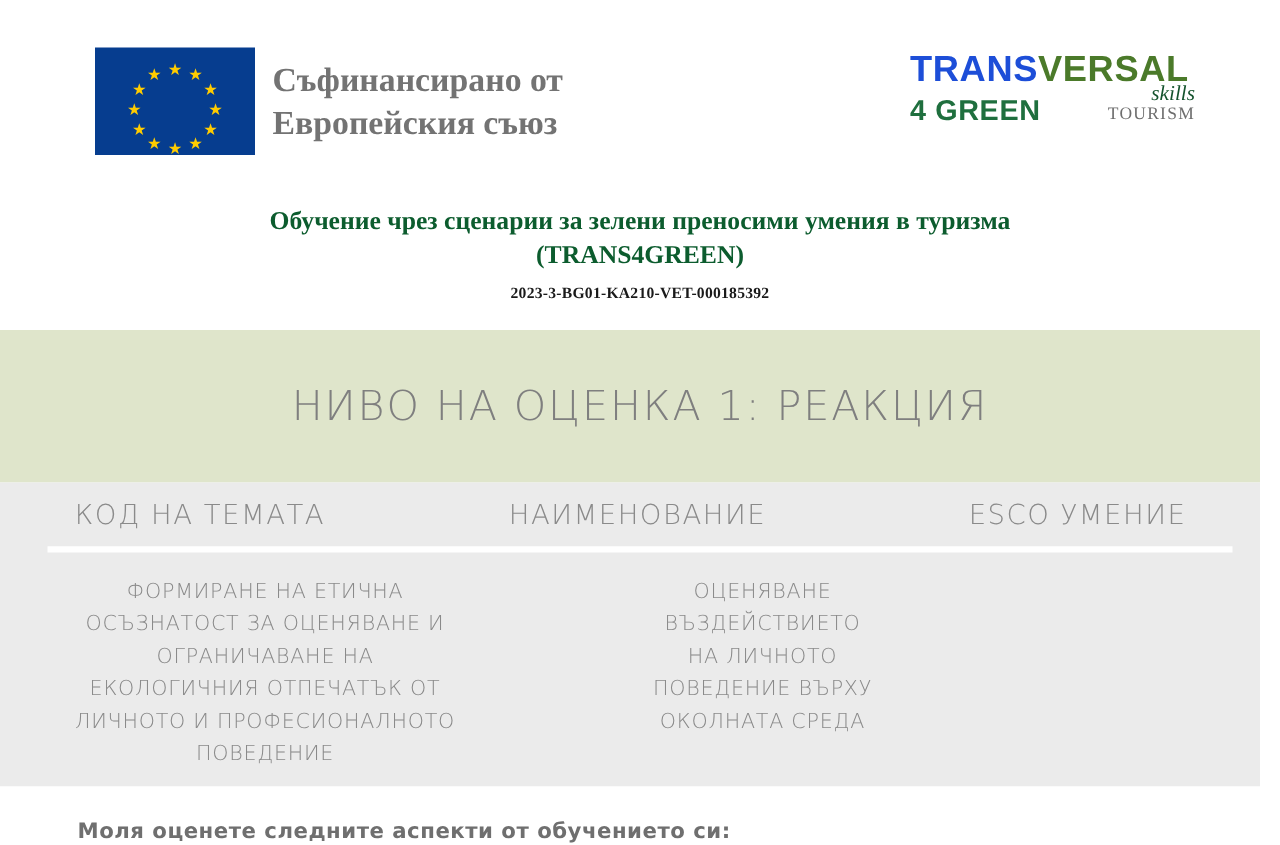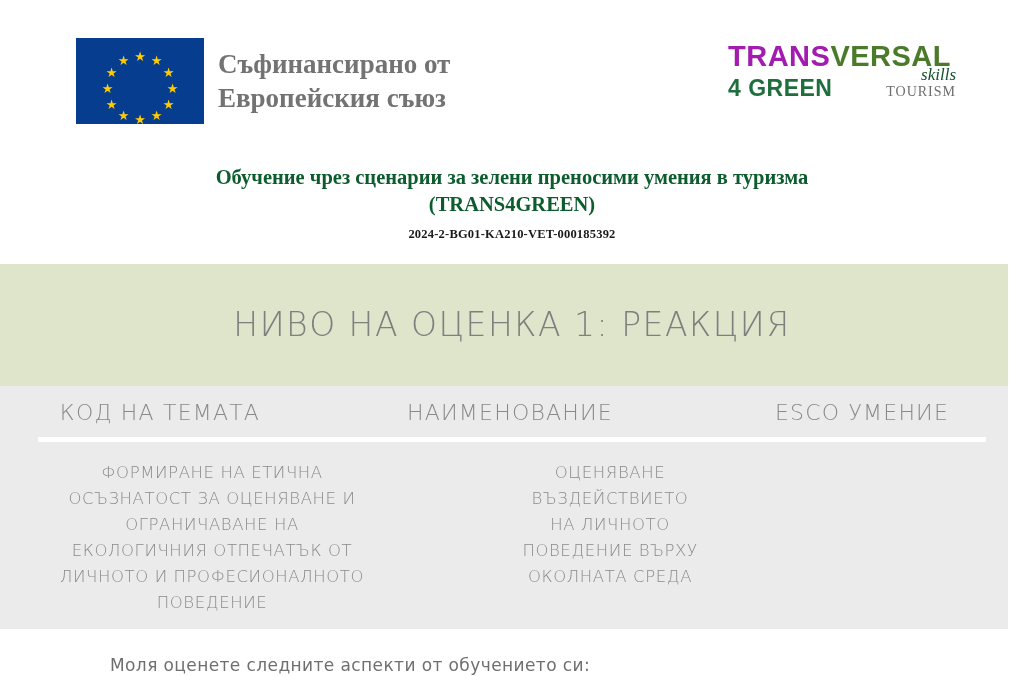--- a/index.html
+++ b/index.html
@@ -60,21 +60,21 @@
     width: 230px;
     height: 70px;
   }
   .t4g-line1 {
     font-family: "Liberation Sans", sans-serif;
     font-weight: bold;
     font-size: 29px;
     letter-spacing: 0.5px;
     line-height: 32px;
   }
-  .t4g-trans { color: #a21caf; }
+  .t4g-trans { color: #1d4ed8; }
   .t4g-versal { color: #4b7a2a; }
   .t4g-line2 {
     font-family: "Liberation Sans", sans-serif;
     font-weight: bold;
     font-size: 23px;
     color: #1f6f3e;
     line-height: 32px;
     letter-spacing: 0.5px;
   }
   .t4g-sub {
@@ -184,22 +184,22 @@
   }
   .td-name { padding: 0 22px; }
   .td-skill { padding: 0 24px; }
 
   
   .instruction {
     color: #6f6f6f;
     font-size: 17px;
     letter-spacing: 0.4px;
     font-family: "DejaVu Sans", sans-serif;
-    font-weight: 400;
-    margin: 26px 0 0 110px;
+    font-weight: 700;
+    margin: 26px 0 0 62px;
   }
 
   
   .right-gutter {
     position: absolute;
     right: 0;
     top: 0;
     width: 16px;
     height: 676px;
     background: #ffffff;
@@ -236,21 +236,21 @@
     <div class="t4g-line2">4 GREEN</div>
     <div class="t4g-sub">
       <div class="t4g-skills">skills</div>
       <div class="t4g-tourism">TOURISM</div>
     </div>
   </div>
 </div>
 
 <div class="project-title">Обучение чрез сценарии за зелени преносими умения в туризма
 (TRANS4GREEN)</div>
-<div class="project-code">2024-2-BG01-KA210-VET-000185392</div>
+<div class="project-code">2023-3-BG01-KA210-VET-000185392</div>
 
 <div class="banner">
   <div class="banner-line">НИВО НА ОЦЕНКА 1: РЕАКЦИЯ</div>
 </div>
 
 <div class="table-wrap">
   <div class="table-head">
     <div class="th col1">КОД НА ТЕМАТА</div>
     <div class="th col2">НАИМЕНОВАНИЕ</div>
     <div class="th col3">ESCO УМЕНИЕ</div>

